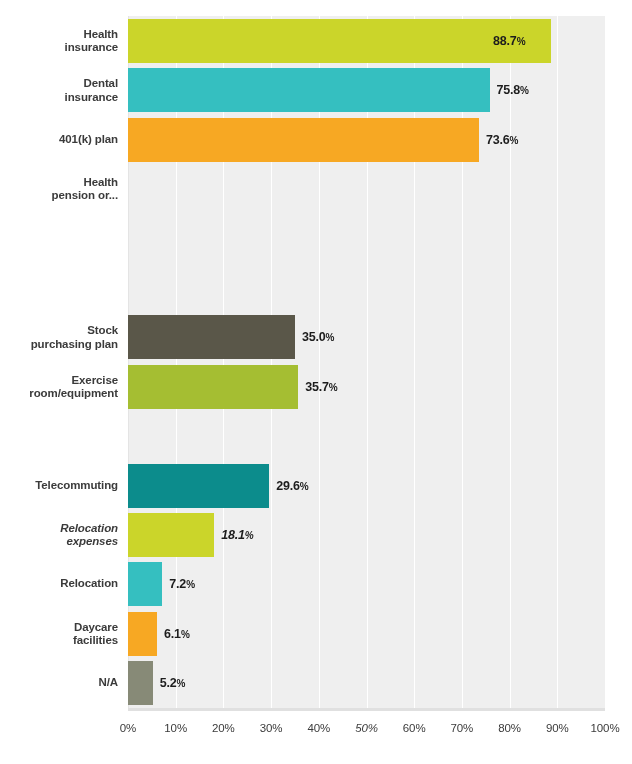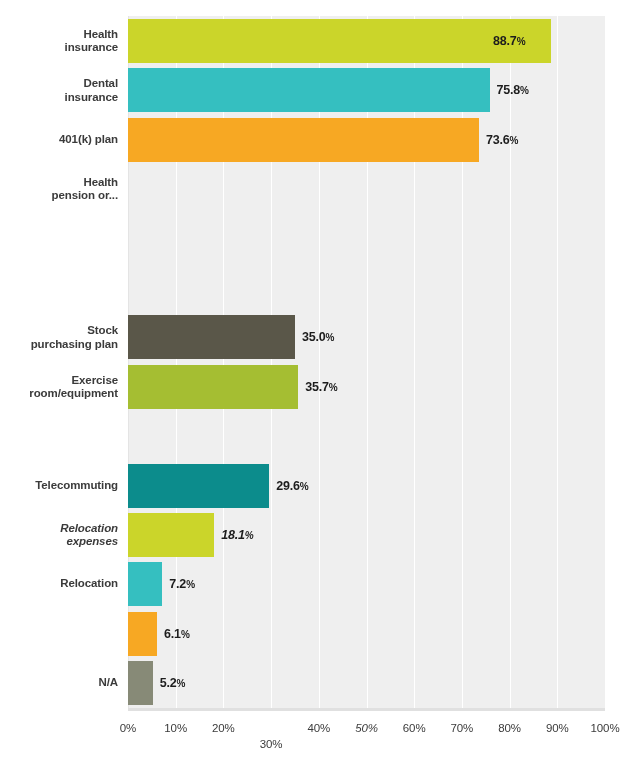--- a/index.html
+++ b/index.html
@@ -218,39 +218,41 @@
         </div>
       </div>
       <div class="row" style="top: 543.714px; height: 49.4286px;">
         <div class="cat-label">Relocation</div>
         <div class="bar-track">
           <div class="bar" title="Sabbatical: 7.2%" style="width: 34.344px; background: rgb(53, 191, 192);"></div>
           <div class="bar-value" style="left: 41.344px;">7.2<span class="pct">%</span></div>
         </div>
       </div>
       <div class="row" style="top: 593.143px; height: 49.4286px;">
+        <div class="cat-label">Daycare
+facilities</div>
         <div class="bar-track">
           <div class="bar" title="Daycare facilities: 6.1%" style="width: 29.097px; background: rgb(247, 168, 35);"></div>
           <div class="bar-value" style="left: 36.097px;">6.1<span class="pct">%</span></div>
         </div>
       </div>
       <div class="row" style="top: 642.571px; height: 49.4286px;">
         <div class="cat-label">N/A</div>
         <div class="bar-track">
           <div class="bar" title="N/A: 5.2%" style="width: 24.804px; background: rgb(135, 138, 119);"></div>
           <div class="bar-value" style="left: 31.804px;">5.2<span class="pct">%</span></div>
         </div>
       </div>
     </div>
 
   <div class="xaxis">
       <div class="xtick" style="left: 128px;">0%</div>
       <div class="xtick" style="left: 175.7px;">10%</div>
       <div class="xtick" style="left: 223.4px;">20%</div>
-      <div class="xtick" style="left: 271.1px; margin-top: 16px;">30%</div>
+      <div class="xtick" style="left: 271.1px;">30%</div>
       <div class="xtick" style="left: 318.8px;">40%</div>
       <div class="xtick" style="left: 366.5px; font-style: italic;">50%</div>
       <div class="xtick" style="left: 414.2px;">60%</div>
       <div class="xtick" style="left: 461.9px;">70%</div>
       <div class="xtick" style="left: 509.6px;">80%</div>
       <div class="xtick" style="left: 557.3px;">90%</div>
       <div class="xtick" style="left: 605px;">100%</div>
     </div>
 
 </div>

